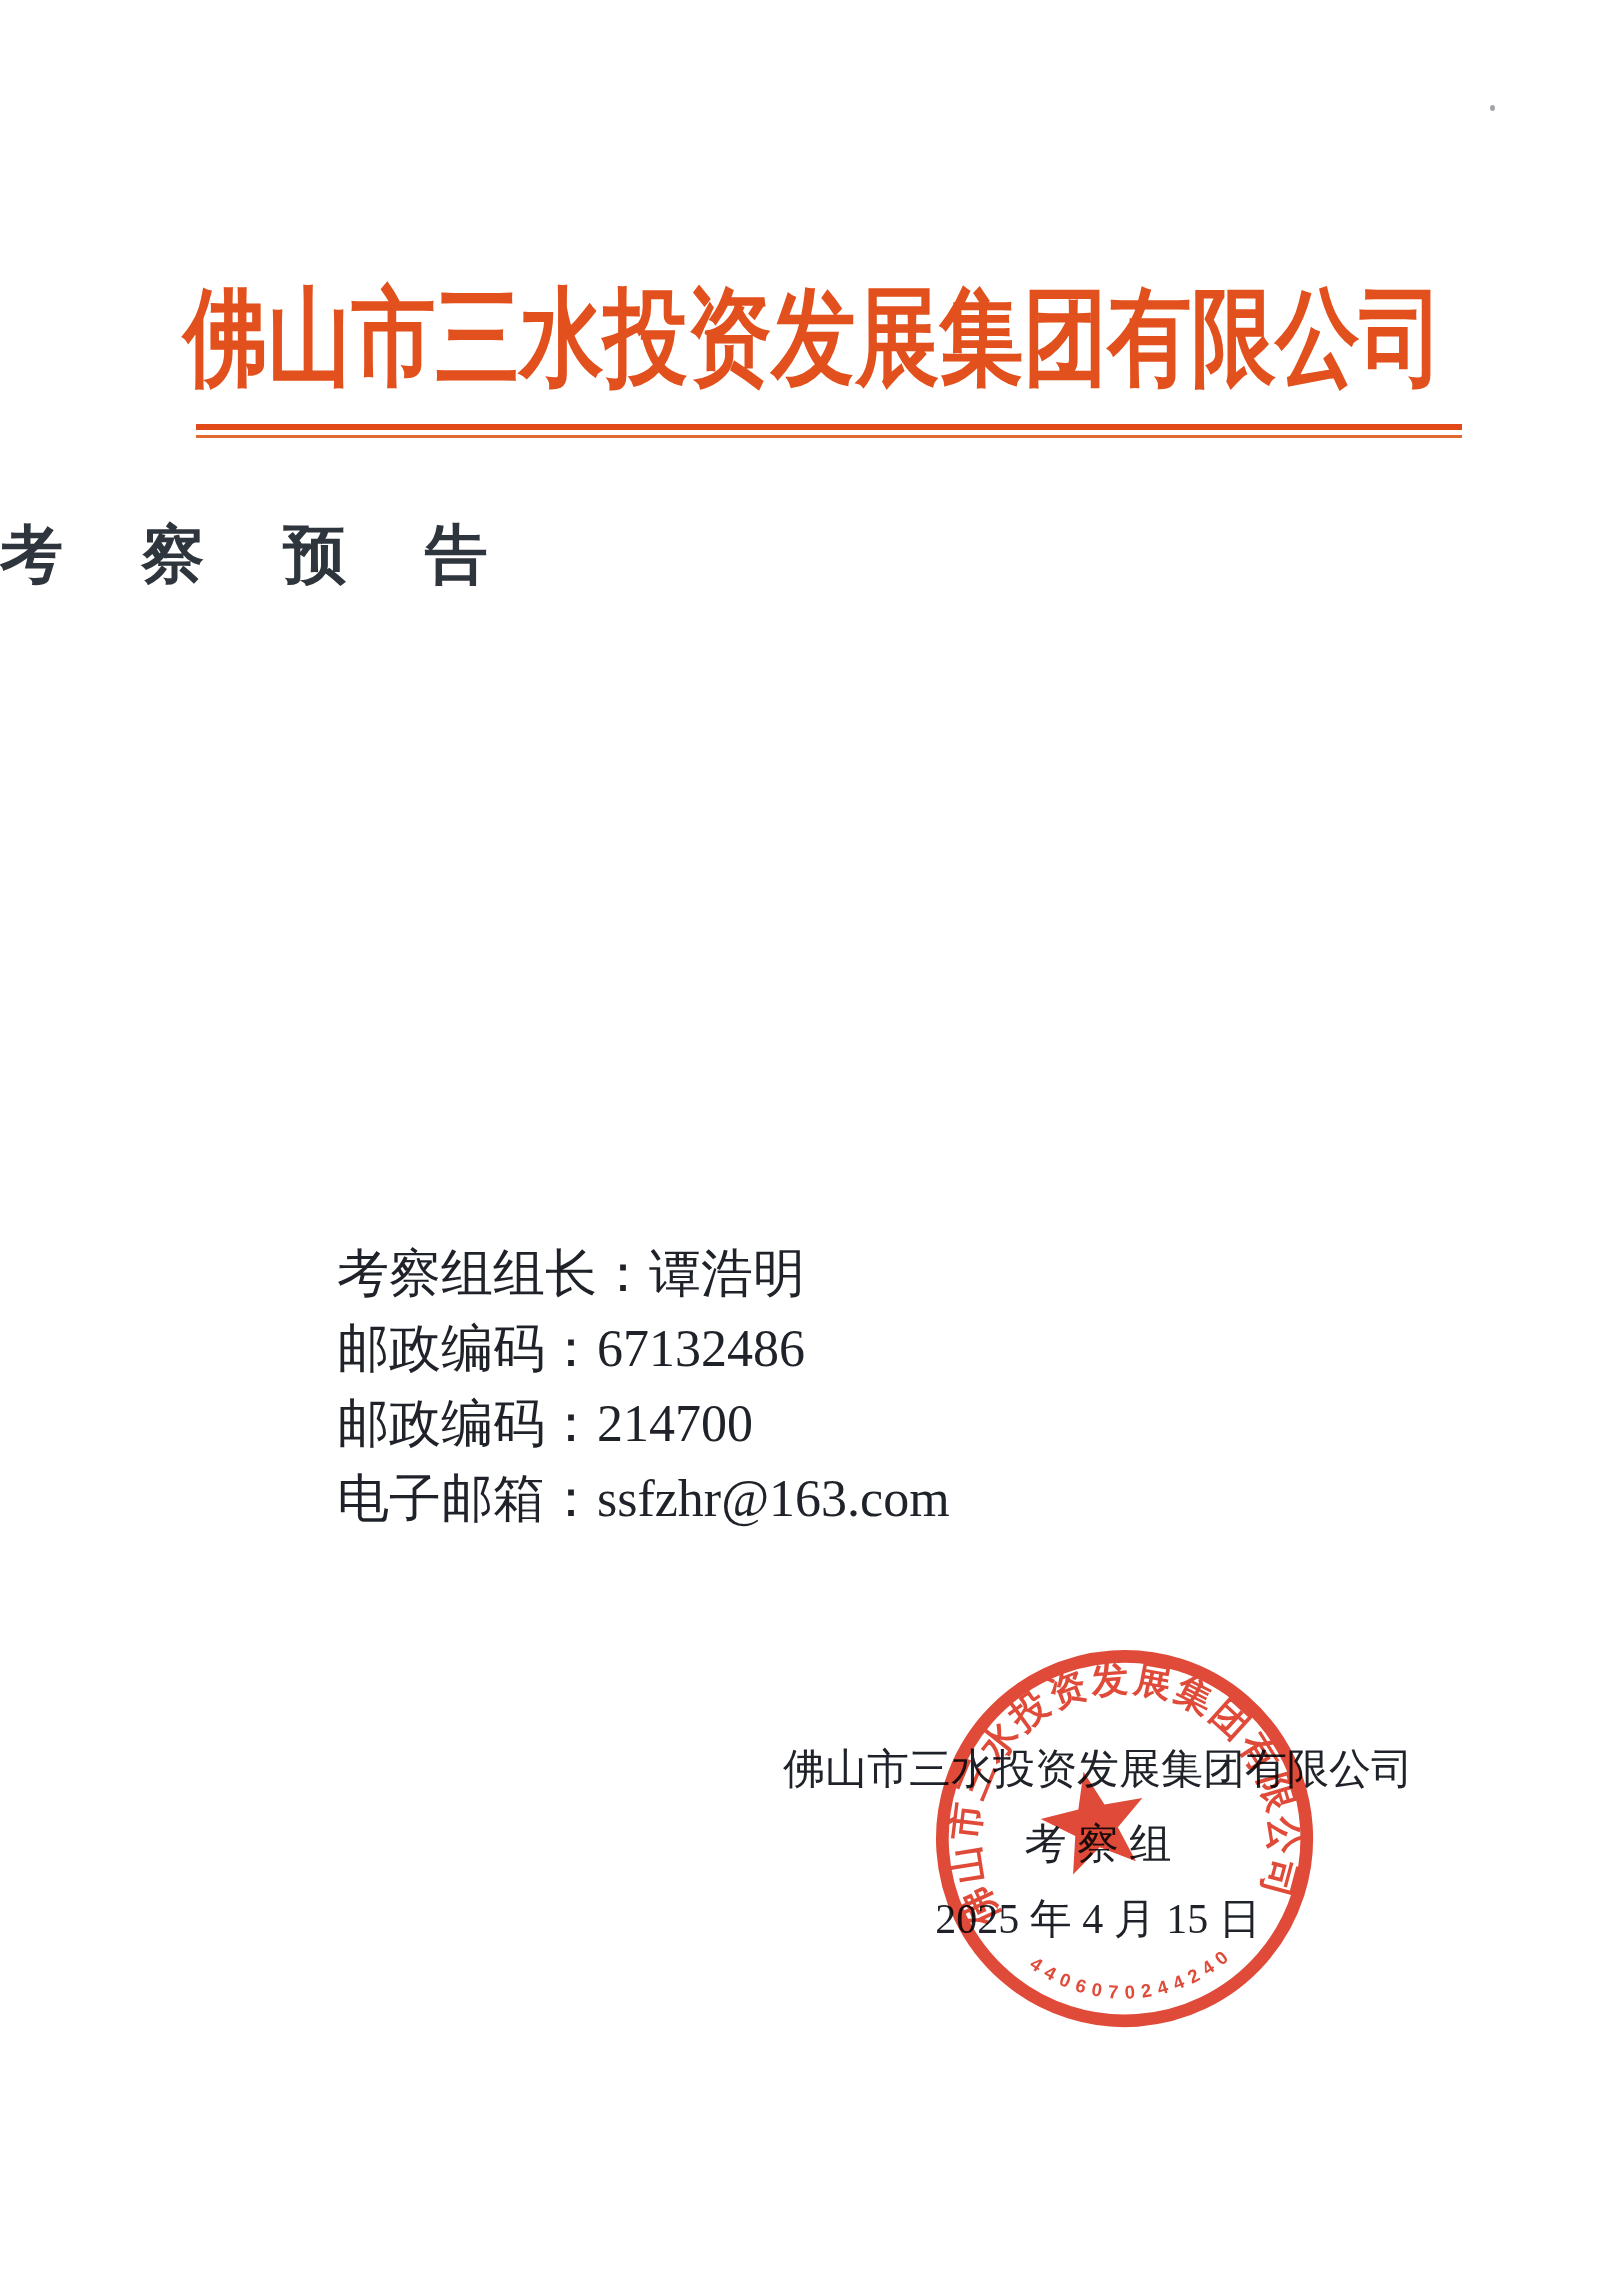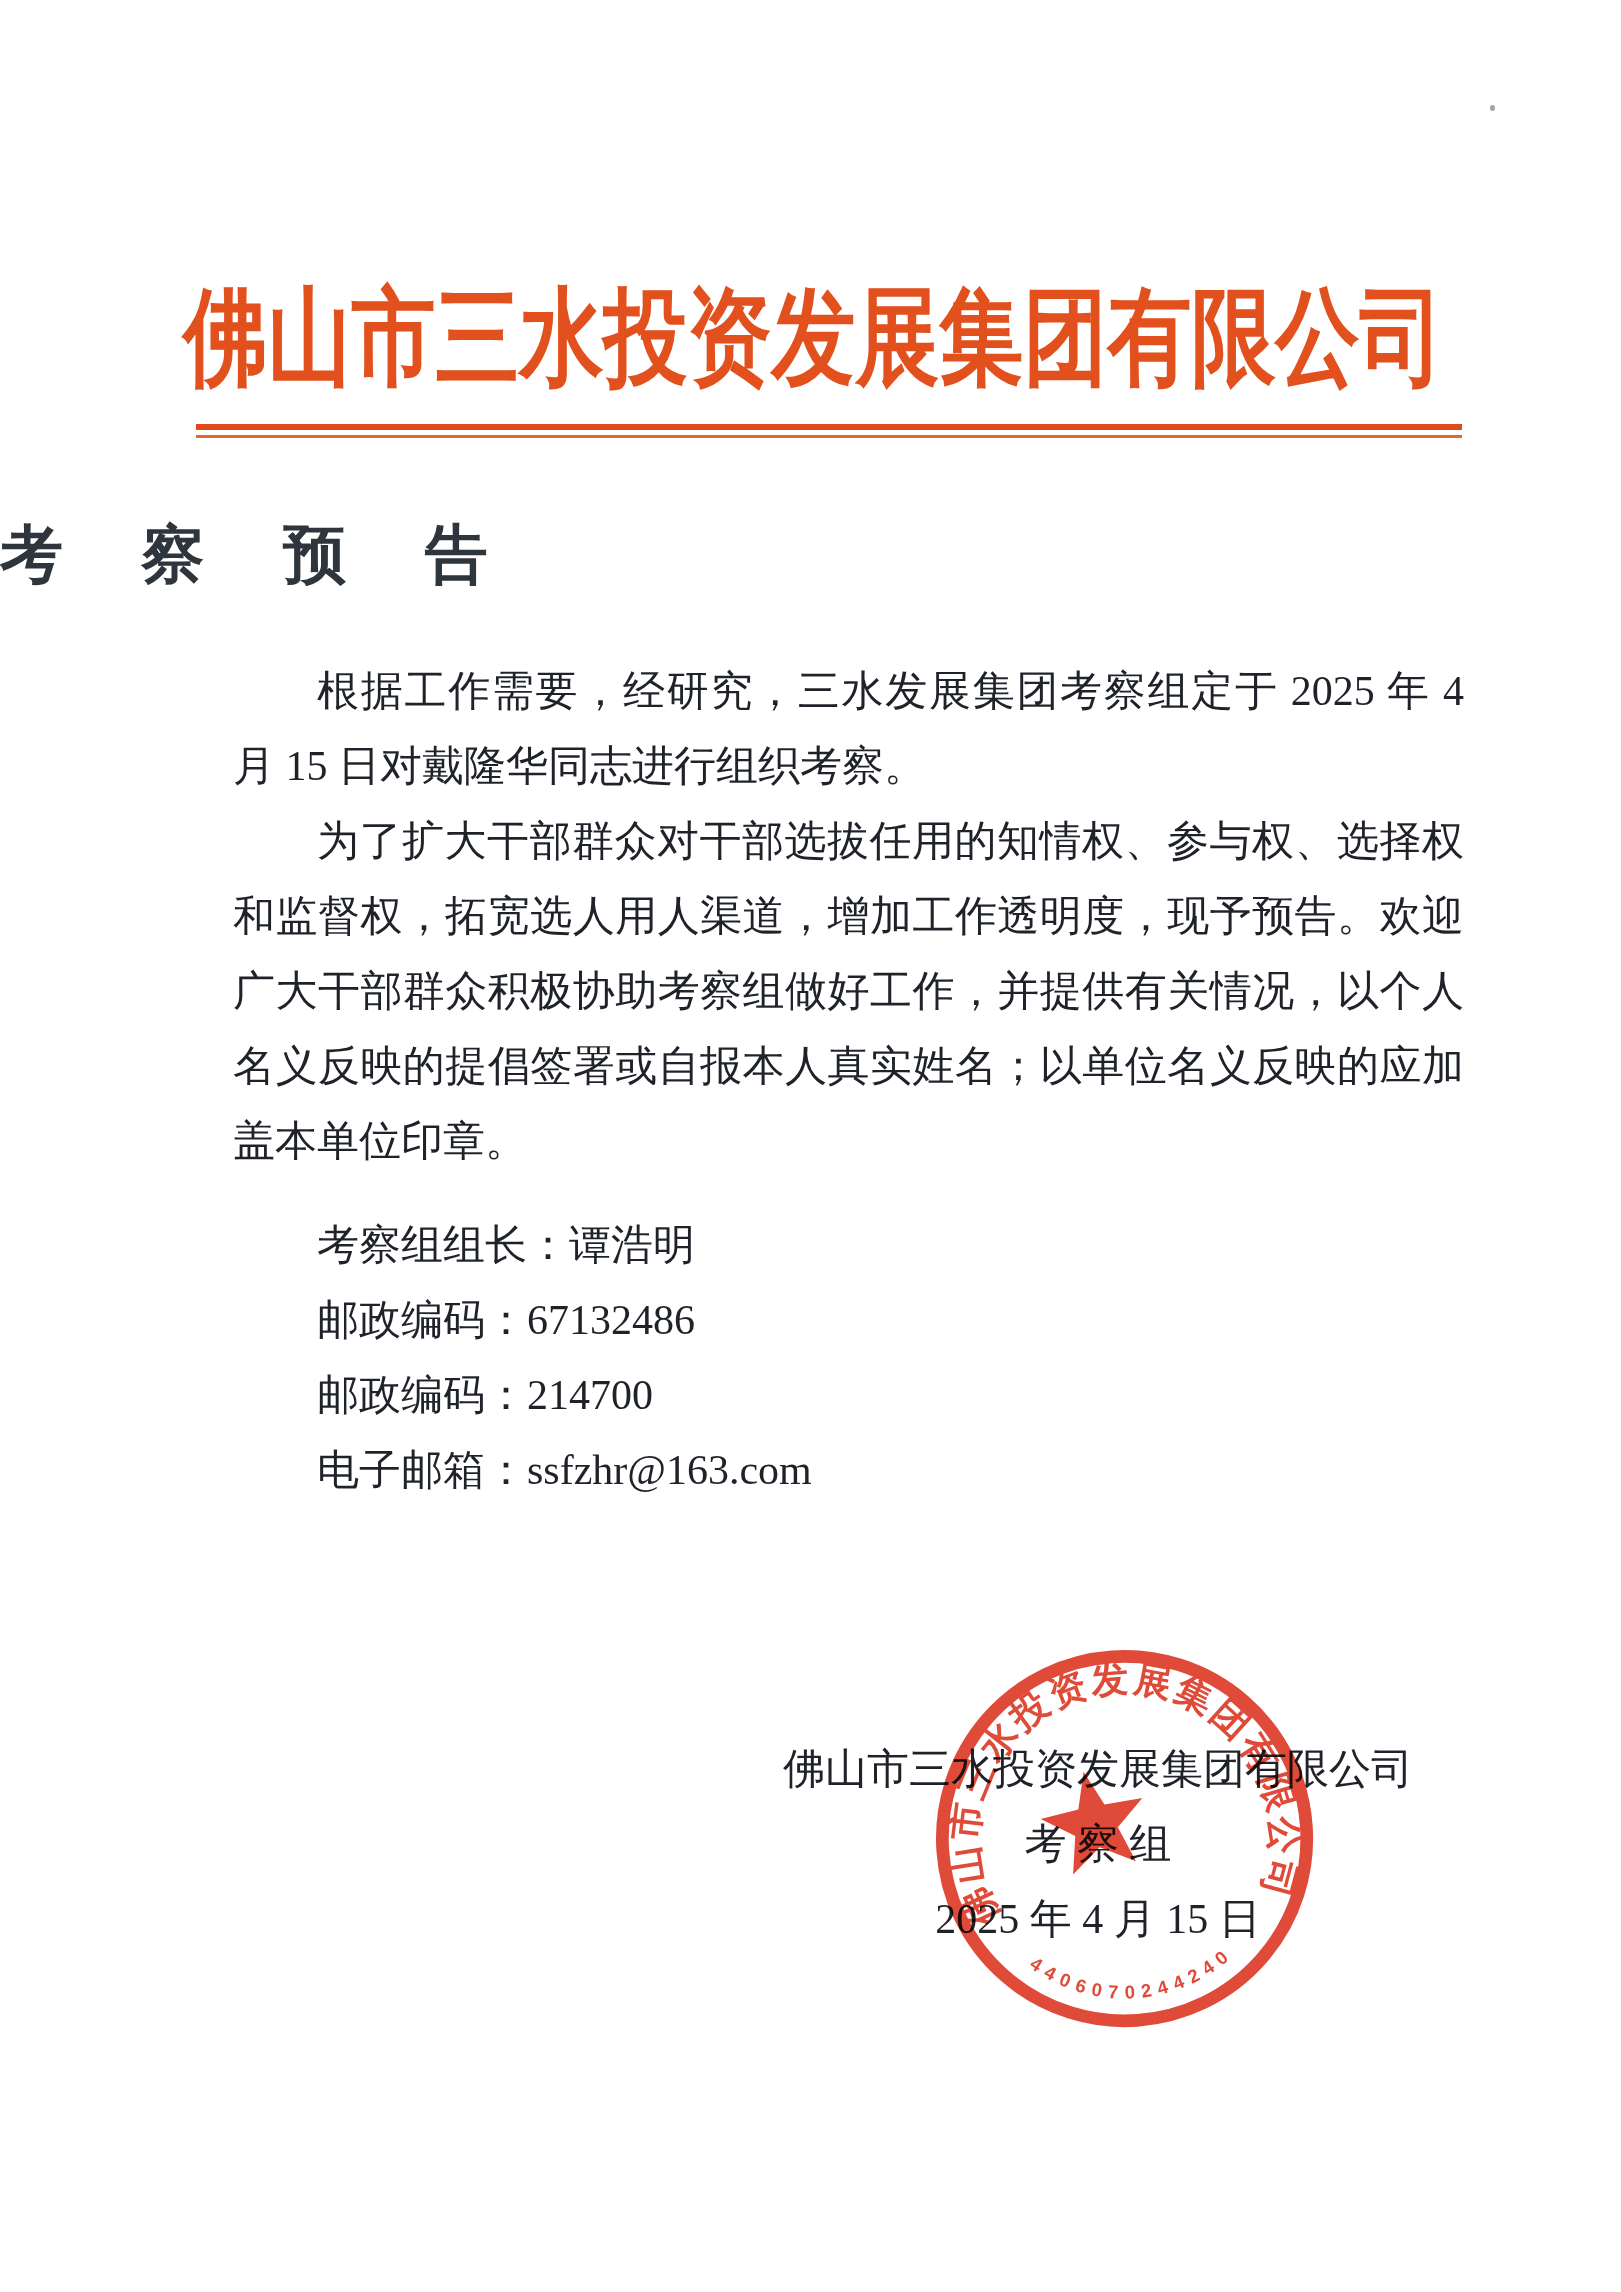--- a/index.html
+++ b/index.html
@@ -31,22 +31,22 @@
     letter-spacing:7.8px;color:var(--title-black,#2f353c);
     white-space:nowrap;
   }
   
   .body-block{
     position:absolute;top:650px;left:233px;width:1231px;
     font-size:42px;line-height:75px;text-align:justify;
   }
   .body-block p{margin:0;text-indent:2em;}
   .details-block{
-    position:absolute;top:1204px;left:233px;width:1274px;
-    font-size:42px;line-height:75px;
+    position:absolute;top:1232px;left:233px;width:1274px;
+    font-size:52px;line-height:75px;
   }
   .detail-row{white-space:nowrap;text-indent:2em;}
   
   .signature-block{
     position:absolute;top:1728px;left:755px;width:686px;
     font-size:42px;line-height:75px;text-align:center;white-space:nowrap;
   }
   
   .seal{
     position:absolute;top:1622px;left:912px;width:431px;height:431px;
@@ -71,24 +71,20 @@
 <div class="page">
 
   <div class="header-title">佛山市三水投资发展集团有限公司</div>
   <div class="header-rule">
     <div class="thick"></div>
     <div class="thin"></div>
   </div>
 
   <div class="doc-title">考　察　预　告</div>
 
-  <div class="body-block">
-    <p>根据工作需要，经研究，三水发展集团考察组定于 2025 年 4 月 15 日对戴隆华同志进行组织考察。</p>
-    <p>为了扩大干部群众对干部选拔任用的知情权、参与权、选择权和监督权，拓宽选人用人渠道，增加工作透明度，现予预告。欢迎广大干部群众积极协助考察组做好工作，并提供有关情况，以个人名义反映的提倡签署或自报本人真实姓名；以单位名义反映的应加盖本单位印章。</p>
-  </div>
 
   <div class="details-block">
     <div class="detail-row"><span>考察组组长：</span><span>谭浩明</span></div>
     <div class="detail-row"><span>邮政编码：</span><span>67132486</span></div>
     <div class="detail-row"><span>邮政编码：</span><span>214700</span></div>
     <div class="detail-row"><span>电子邮箱：</span><span>ssfzhr@163.com</span></div>
   </div>
 
   <div class="signature-block">
     <div>佛山市三水投资发展集团有限公司</div>

